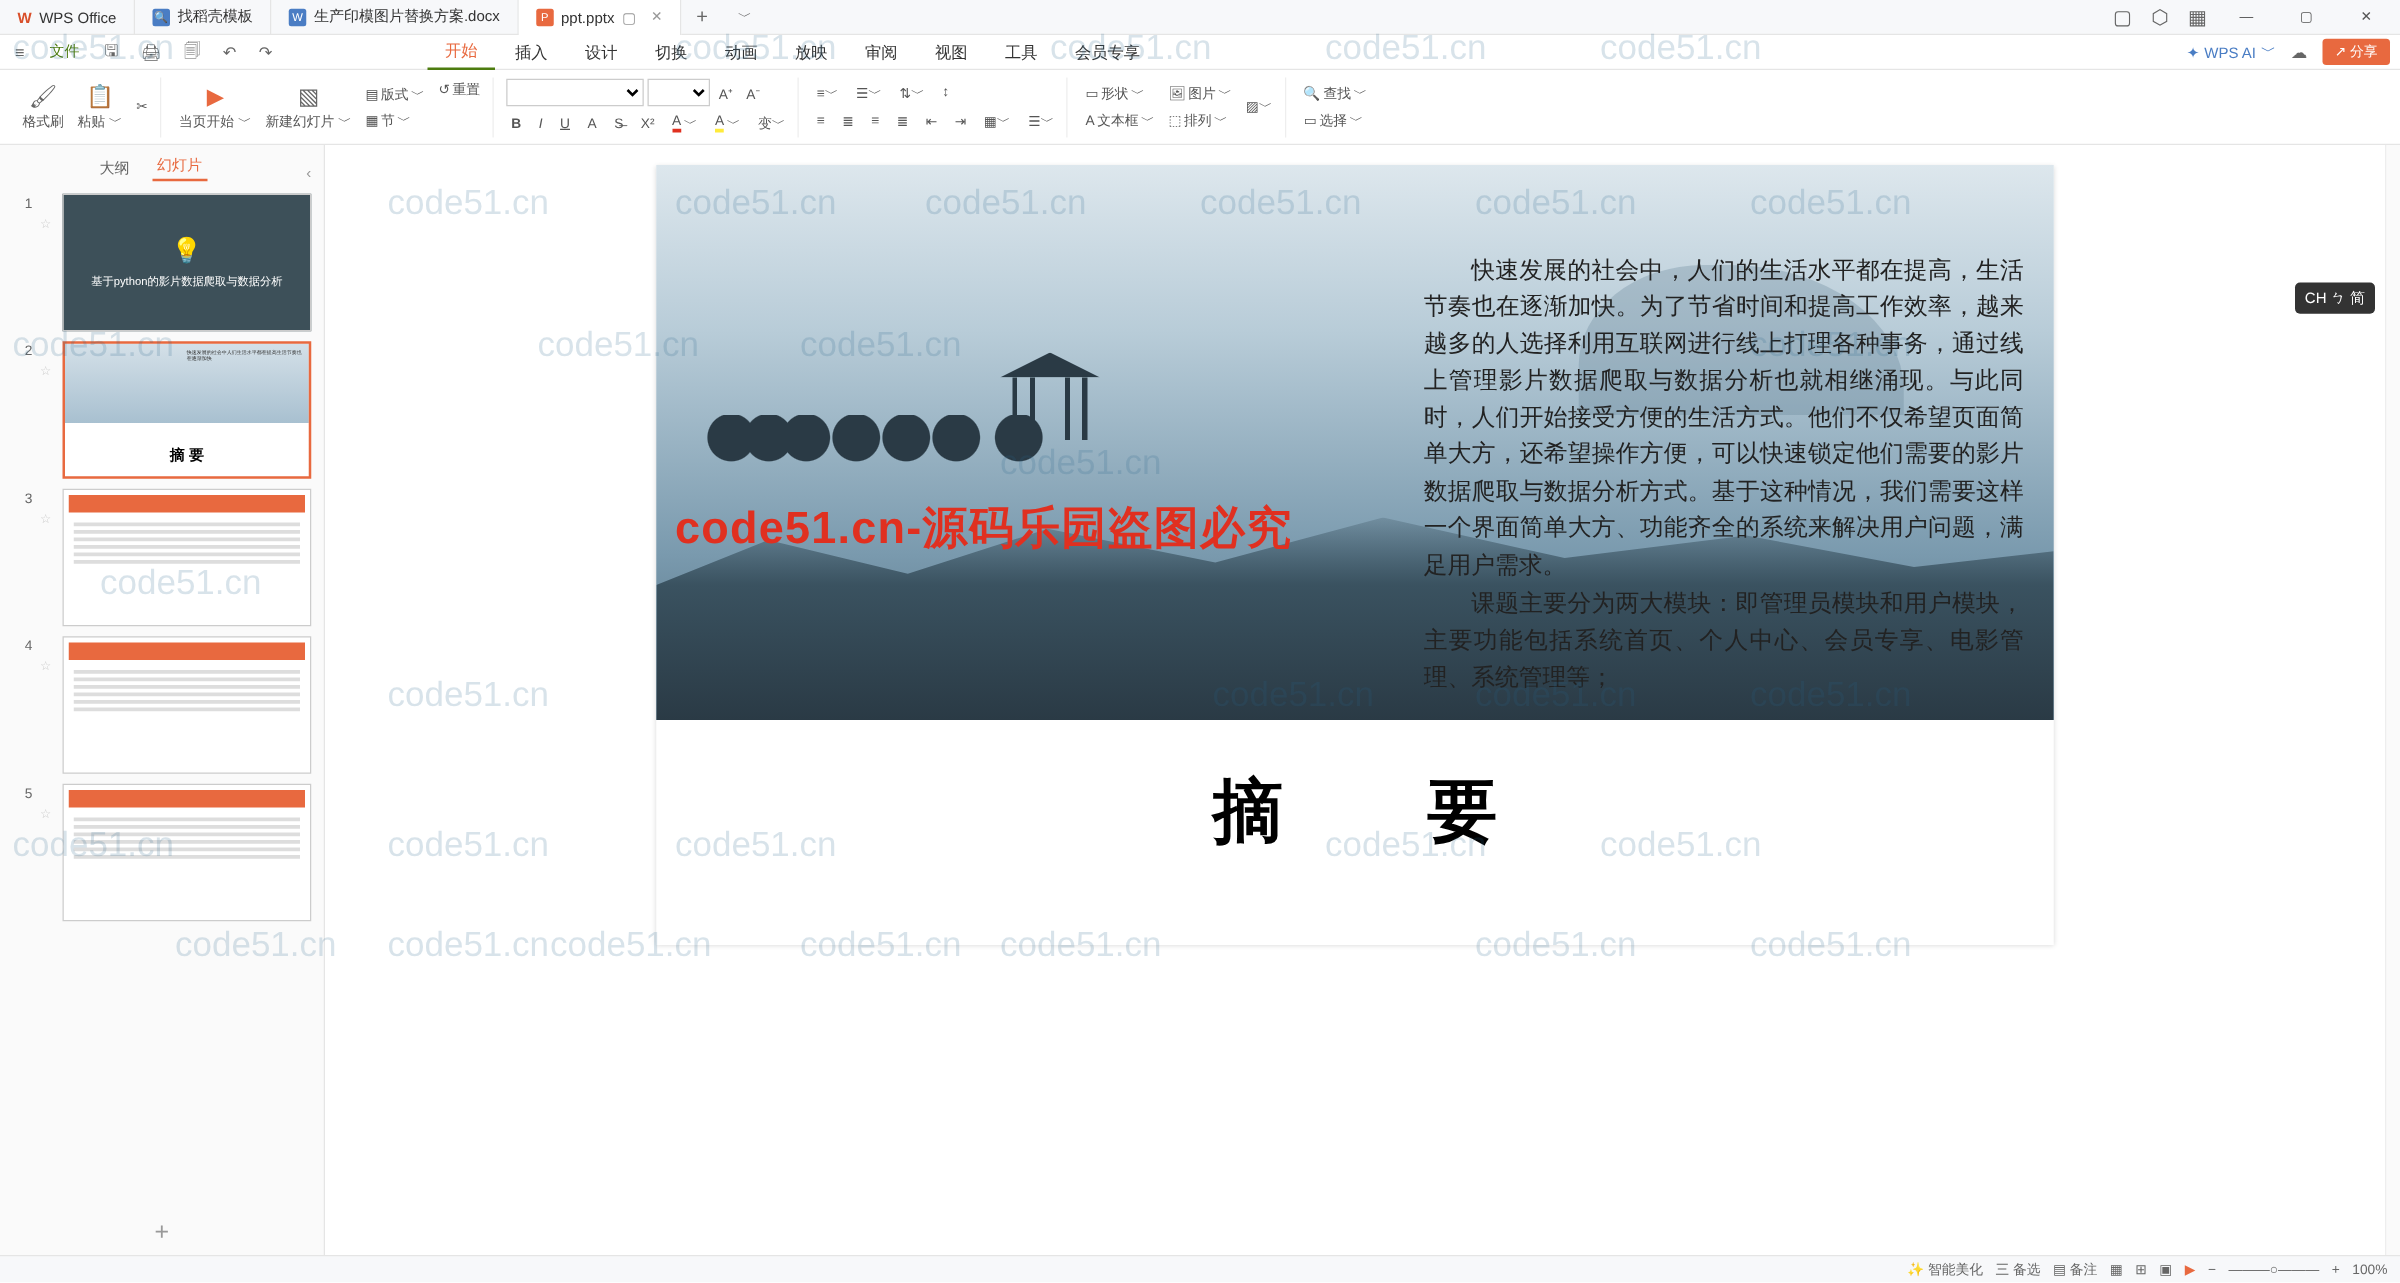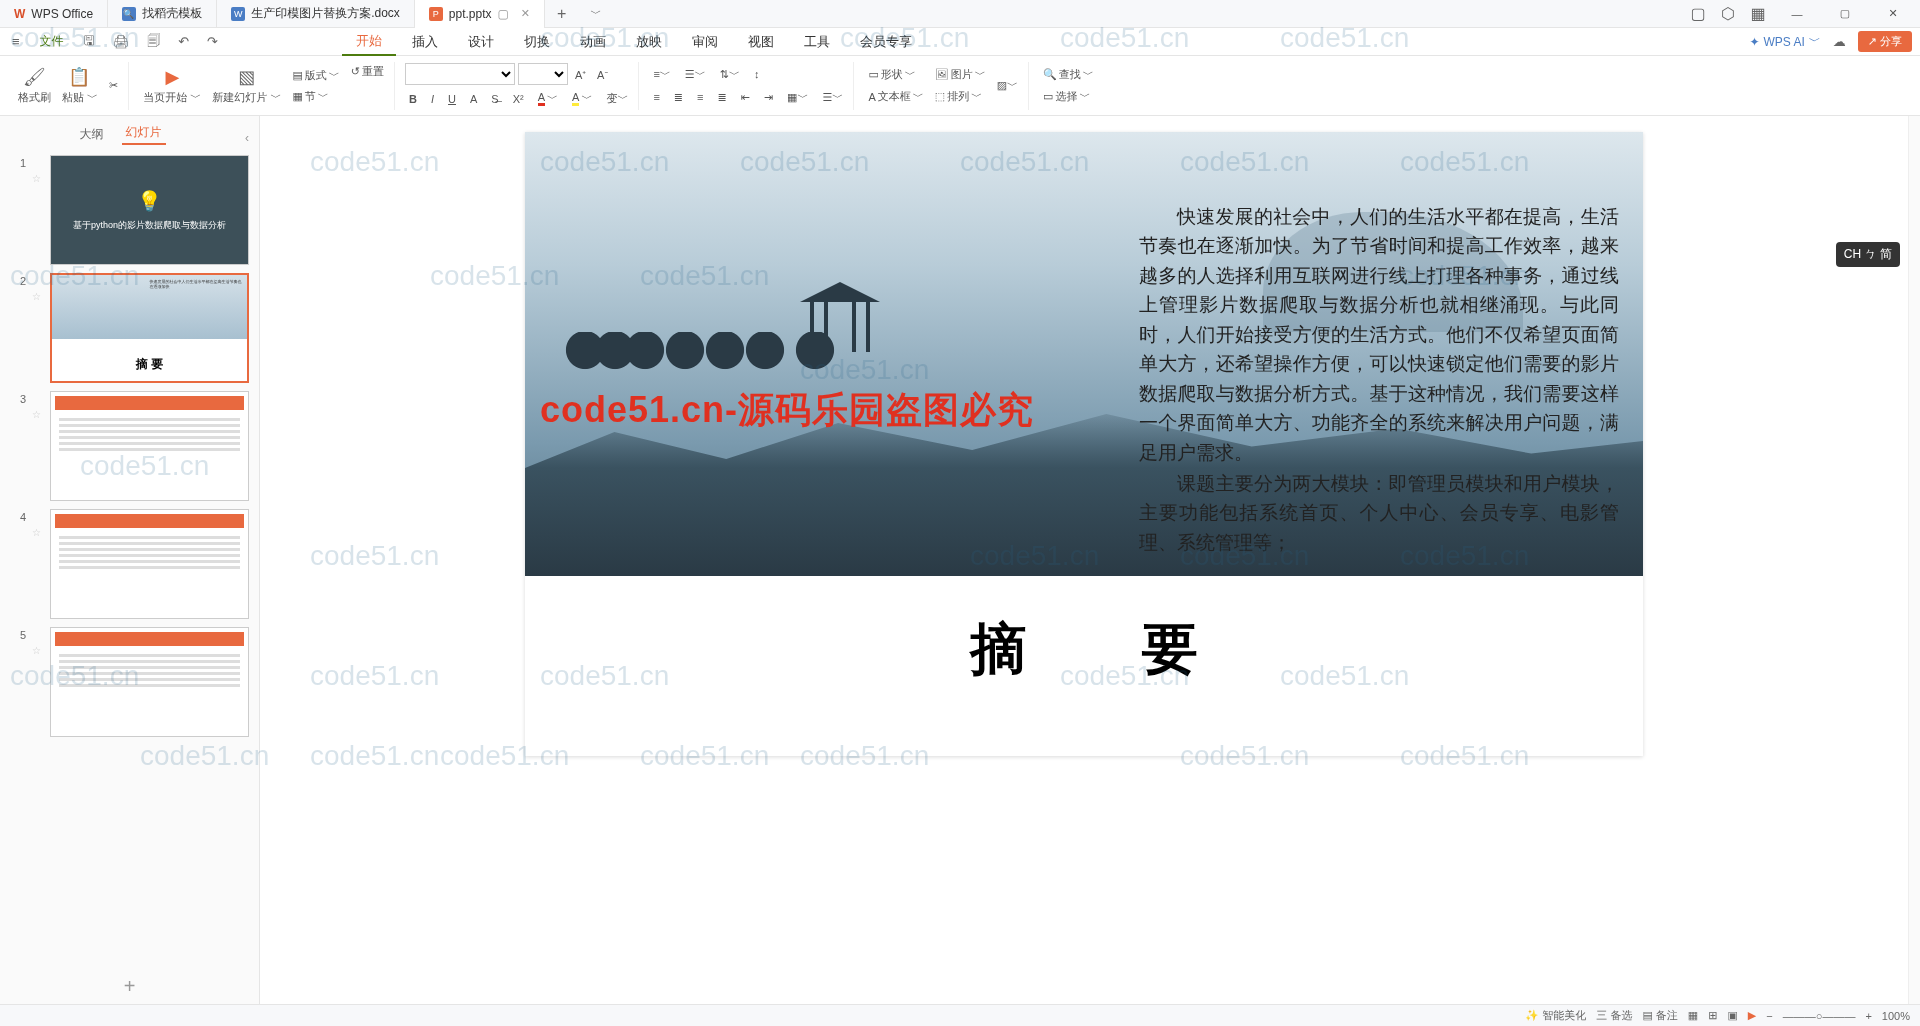--- a/index.html
+++ b/index.html
@@ -92,21 +92,21 @@
 
 .statusbar { height: 22px; background: #f7f8fa; border-top: 1px solid #e5e5e5; display: flex; align-items: center; padding: 0 10px; font-size: 11px; color: #666; }
 .statusbar .right { margin-left: auto; display: flex; align-items: center; gap: 10px; }
 .sb-item { cursor: pointer; display: flex; align-items: center; gap: 3px; }
 
 
 .watermark { position: absolute; color: rgba(40,100,140,.18); font-size: 28px; font-weight: 500; pointer-events: none; font-family: Arial; }
 .wm-red { position: absolute; color: #e03020; font-size: 36px; font-weight: bold; pointer-events: none; letter-spacing: 1px; z-index: 100; }
 
 
-.ime-badge { position: absolute; right: 20px; top: 242px; background: #333; color: #fff; padding: 4px 8px; border-radius: 4px; font-size: 12px; z-index: 200; }
+.ime-badge { position: absolute; right: 20px; top: 226px; background: #333; color: #fff; padding: 4px 8px; border-radius: 4px; font-size: 12px; z-index: 200; }
 </style>
 </head>
 <body>
 
 <div class="titlebar">
   <div class="titlebar-left">
     <div class="app-tab">
       <span class="icon-w">W</span>
       <span>WPS Office</span>
     </div>
@@ -427,13 +427,13 @@
 <div class="watermark" style="left:1060px; top:660px;">code51.cn</div>
 <div class="watermark" style="left:1280px; top:660px;">code51.cn</div>
 <div class="watermark" style="left:140px; top:740px;">code51.cn</div>
 <div class="watermark" style="left:310px; top:740px;">code51.cn</div>
 <div class="watermark" style="left:440px; top:740px;">code51.cn</div>
 <div class="watermark" style="left:640px; top:740px;">code51.cn</div>
 <div class="watermark" style="left:800px; top:740px;">code51.cn</div>
 <div class="watermark" style="left:1180px; top:740px;">code51.cn</div>
 <div class="watermark" style="left:1400px; top:740px;">code51.cn</div>
 
-<div class="wm-red" style="left:540px; top:386px;">code51.cn-源码乐园盗图必究</div>
+<div class="wm-red" style="left:540px; top:398px;">code51.cn-源码乐园盗图必究</div>
 
 </body></html>

